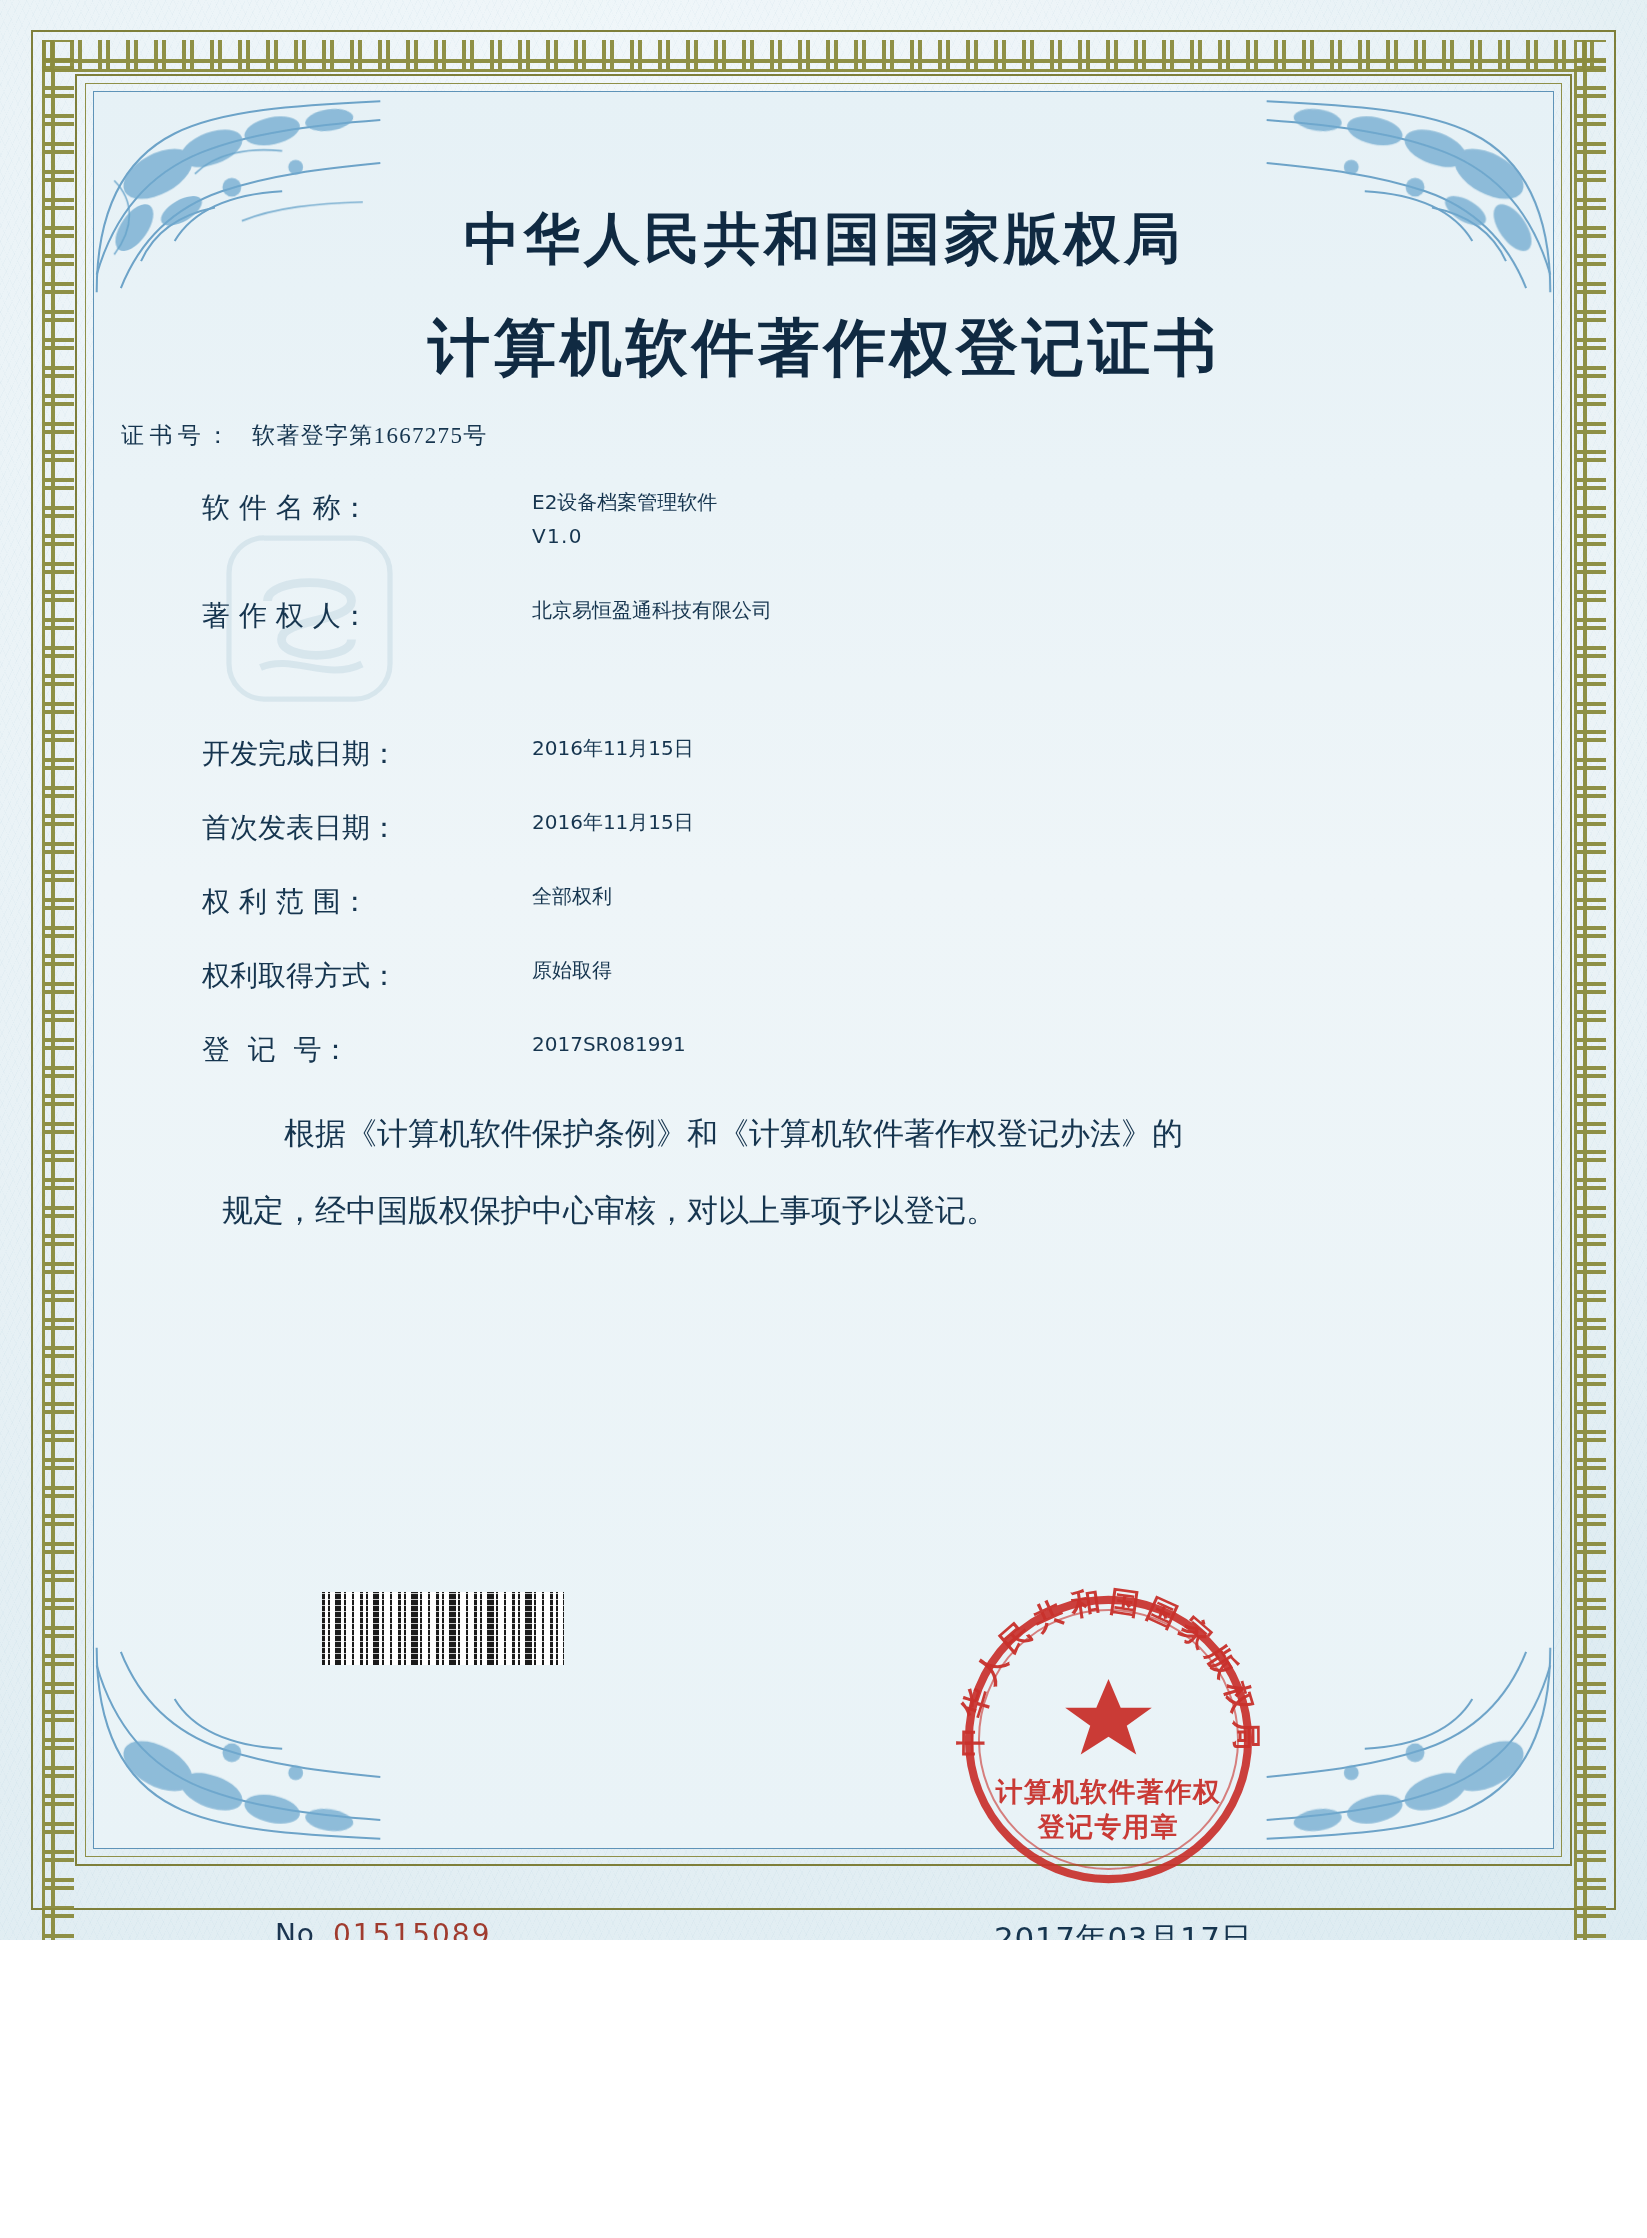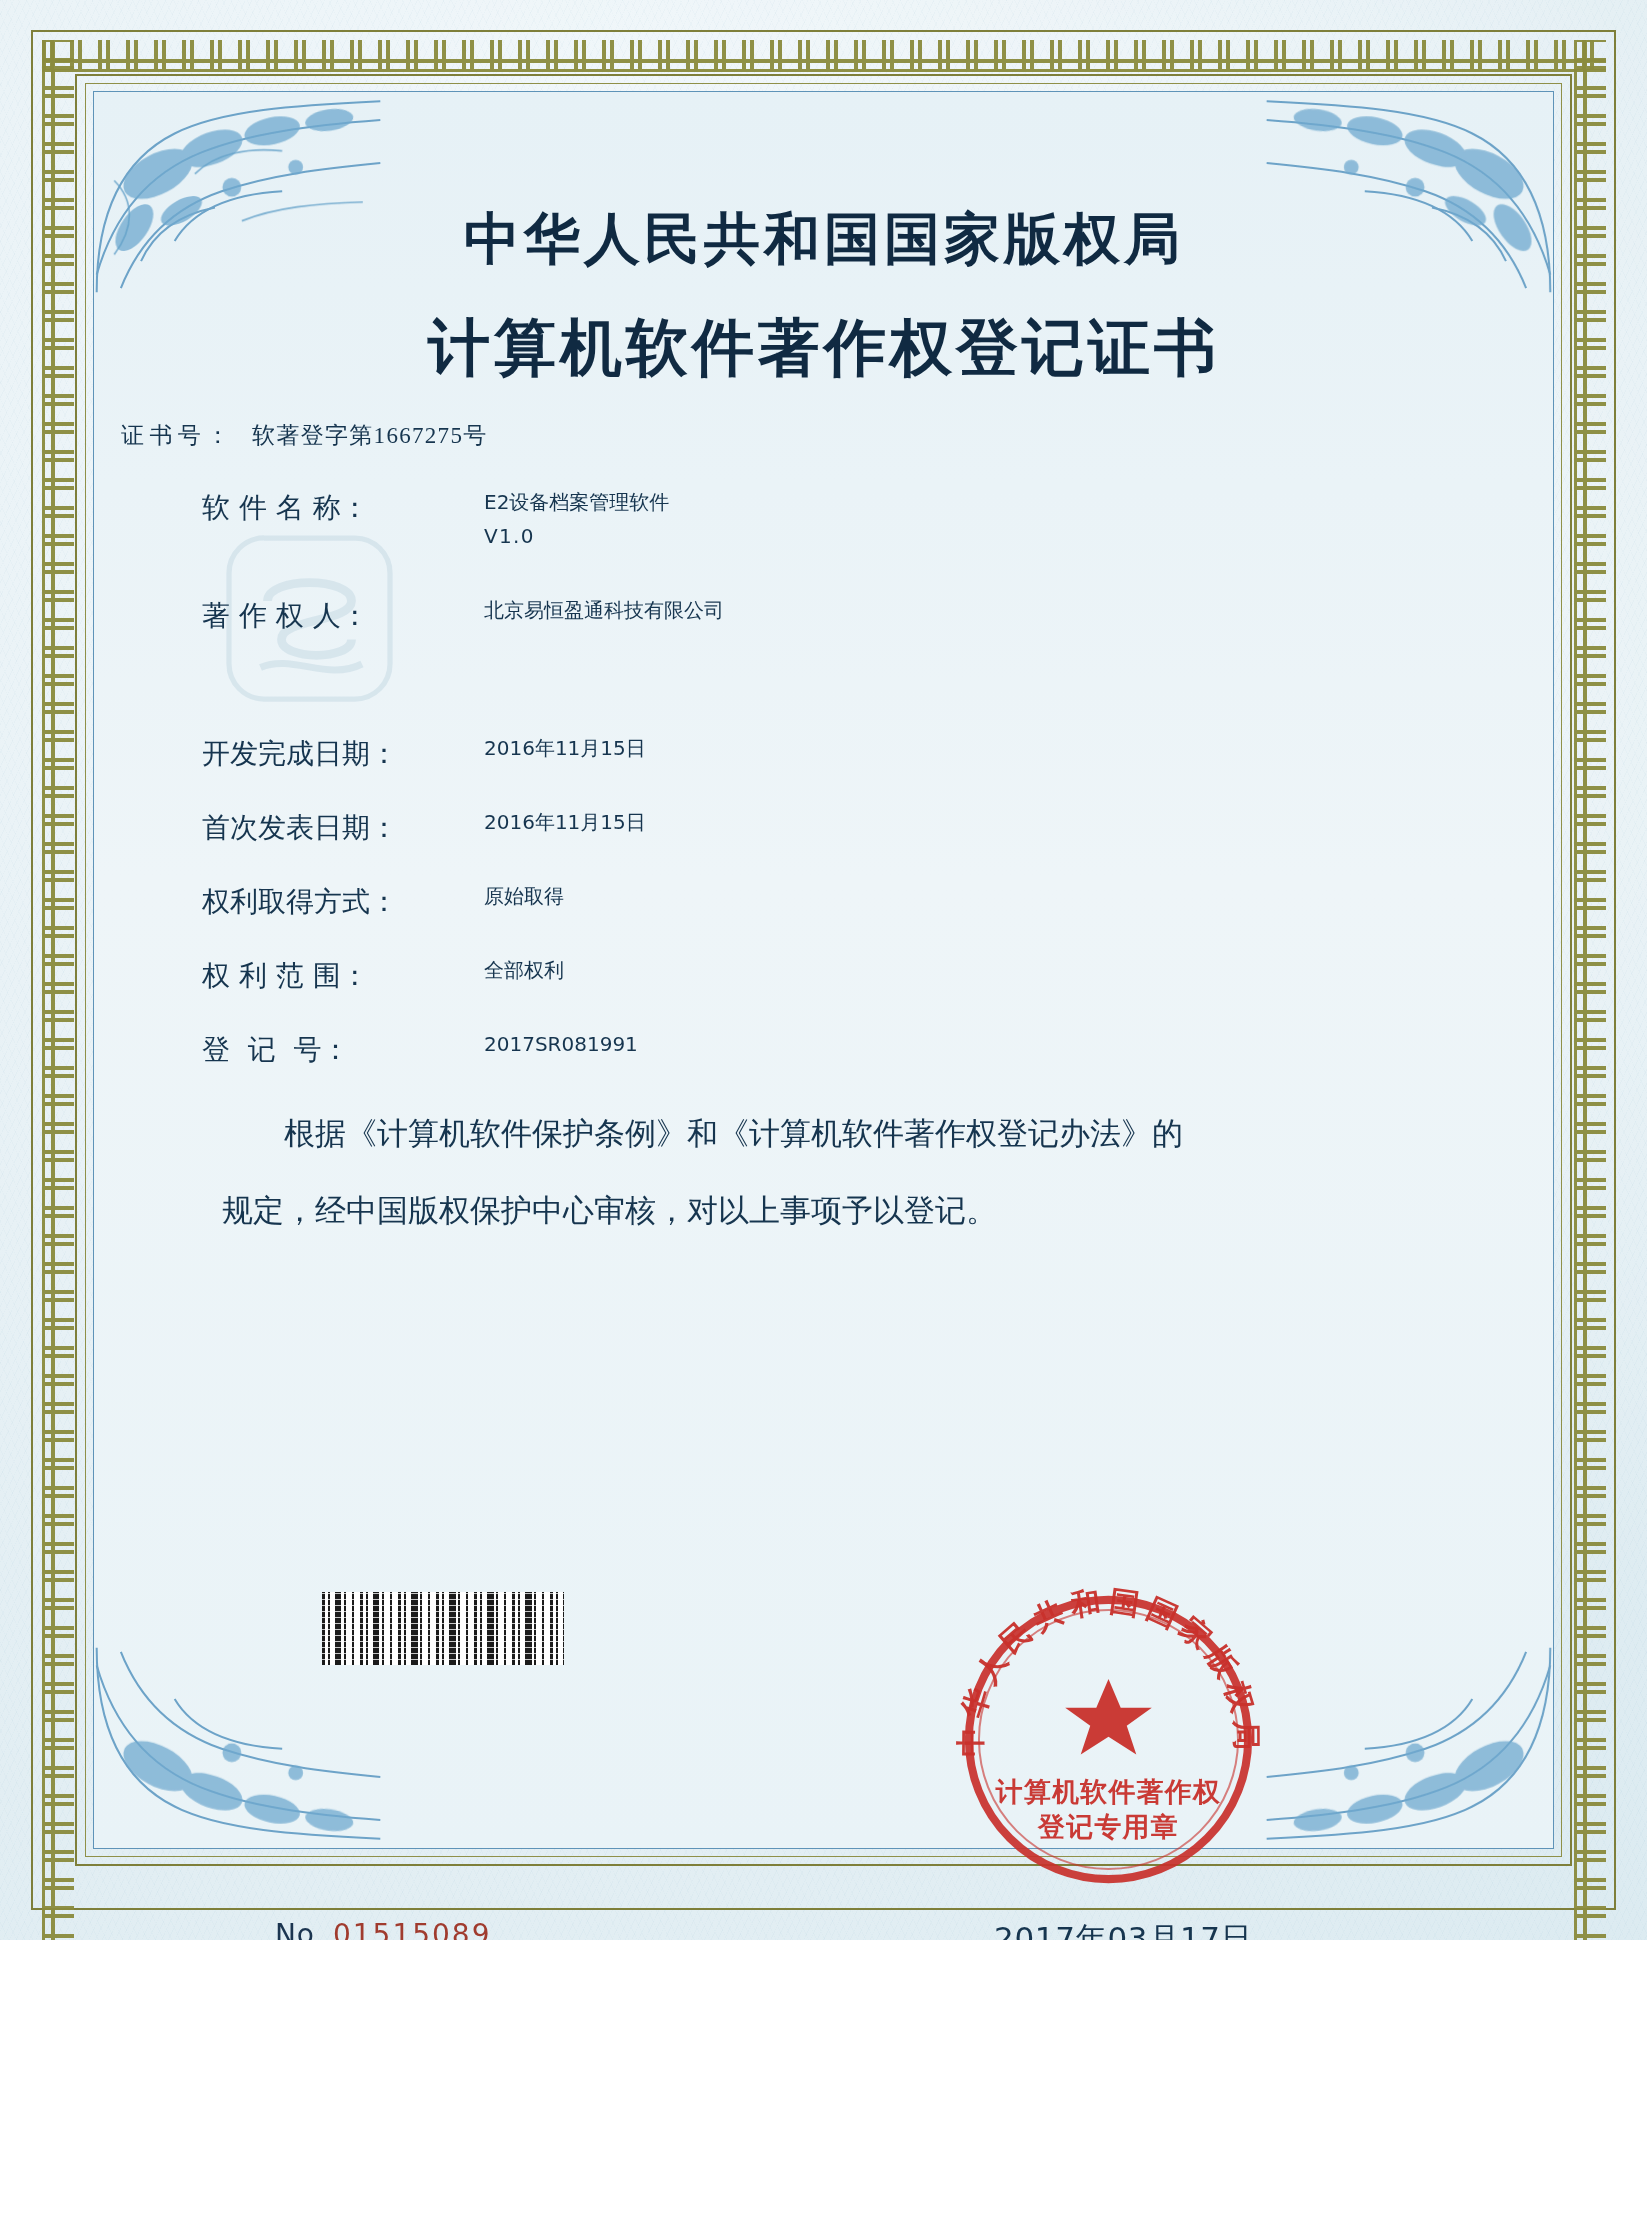--- a/index.html
+++ b/index.html
@@ -153,20 +153,21 @@
     padding-left: 81px;
     padding-right: 60px;
   }
   .field-row {
     display: flex;
     align-items: flex-start;
     margin-bottom: 36px;
     font-size: 30px;
     line-height: 1.35;
     color: #16354f;
+    gap: 48px;
   }
   .field-label {
     width: 282px;
     flex: 0 0 282px;
     letter-spacing: 0px;
     white-space: pre;
     font-family: "DejaVu Sans", "Liberation Sans", sans-serif;
     font-size: 28px;
   }
   .field-value {
@@ -399,27 +400,27 @@
         <div class="field-label">开发完成日期：</div>
         <div class="field-value">2016年11月15日</div>
       </div>
 
       <div class="field-row">
         <div class="field-label">首次发表日期：</div>
         <div class="field-value">2016年11月15日</div>
       </div>
 
       <div class="field-row">
+        <div class="field-label">权 利 范 围：</div>
+        <div class="field-value">全部权利</div>
+      </div>
+
+      <div class="field-row">
         <div class="field-label">权利取得方式：</div>
         <div class="field-value">原始取得</div>
-      </div>
-
-      <div class="field-row">
-        <div class="field-label">权 利 范 围：</div>
-        <div class="field-value">全部权利</div>
       </div>
 
       <div class="field-row">
         <div class="field-label">登  记  号：</div>
         <div class="field-value">2017SR081991</div>
       </div>
 
     </div>
 
     <div id="statement">

